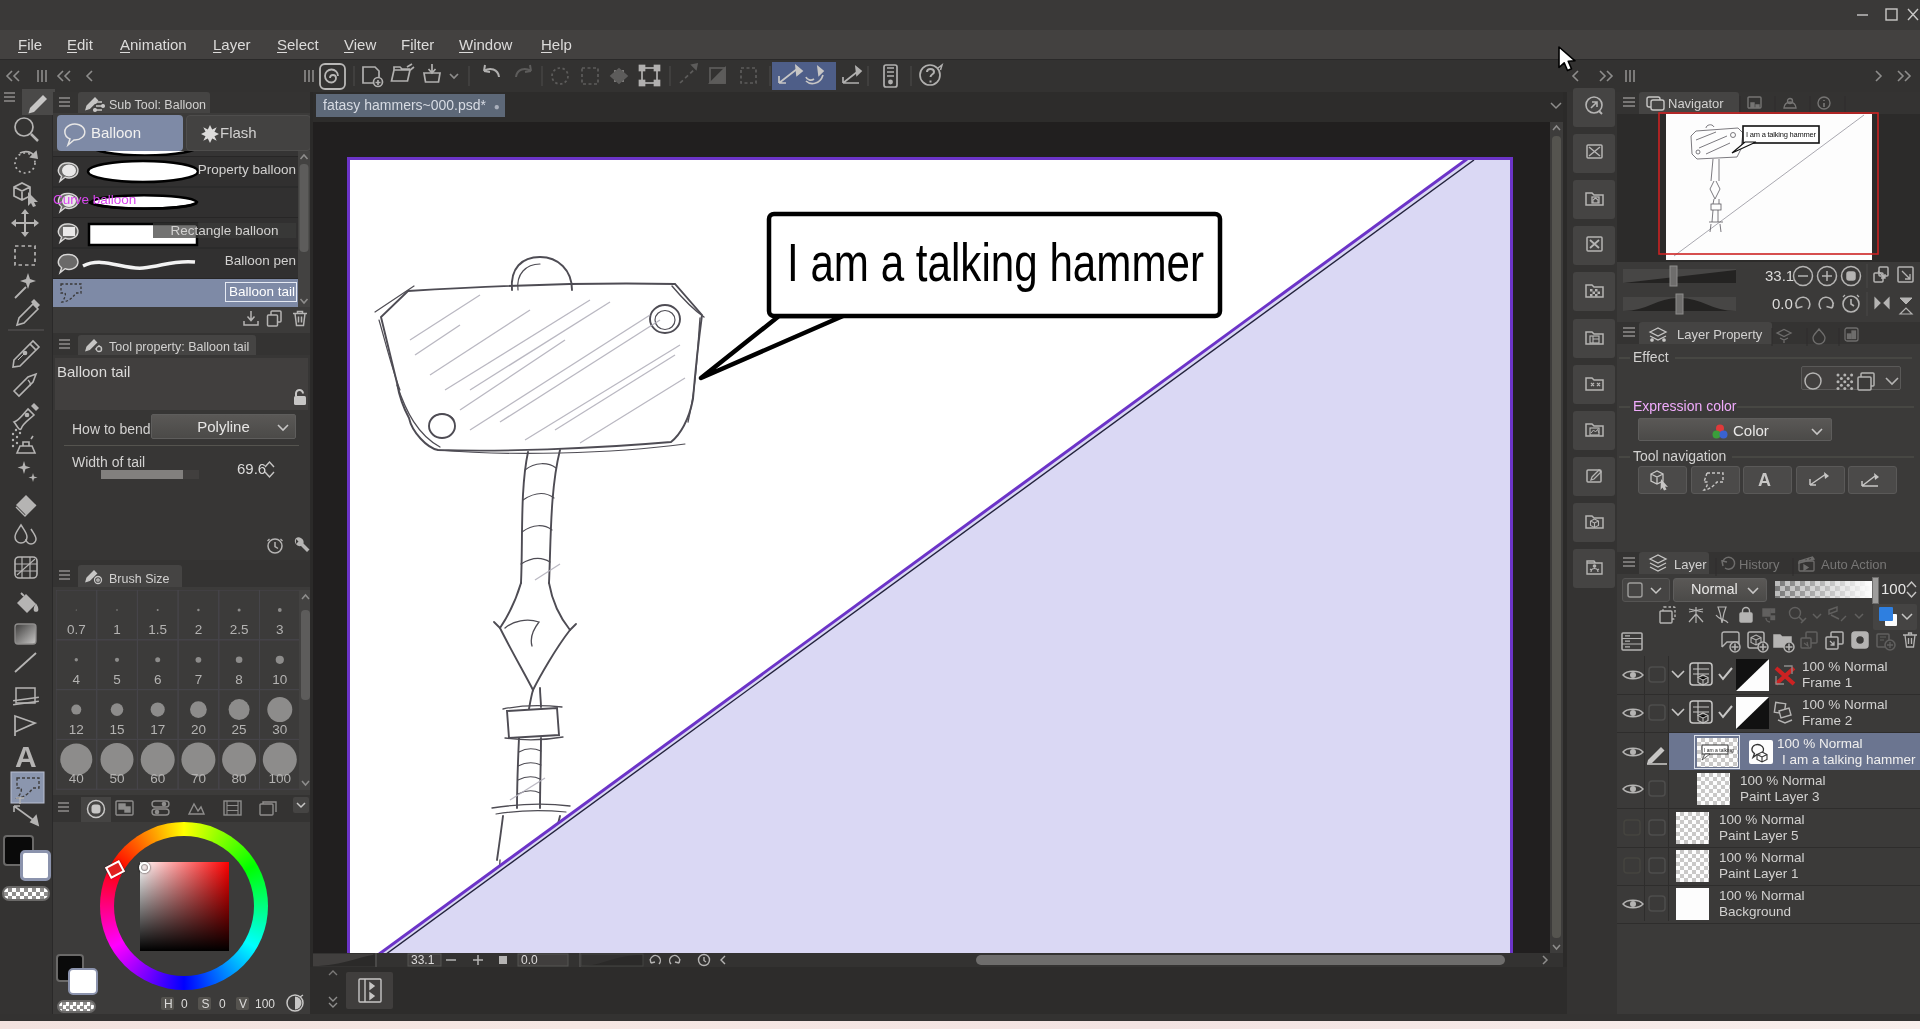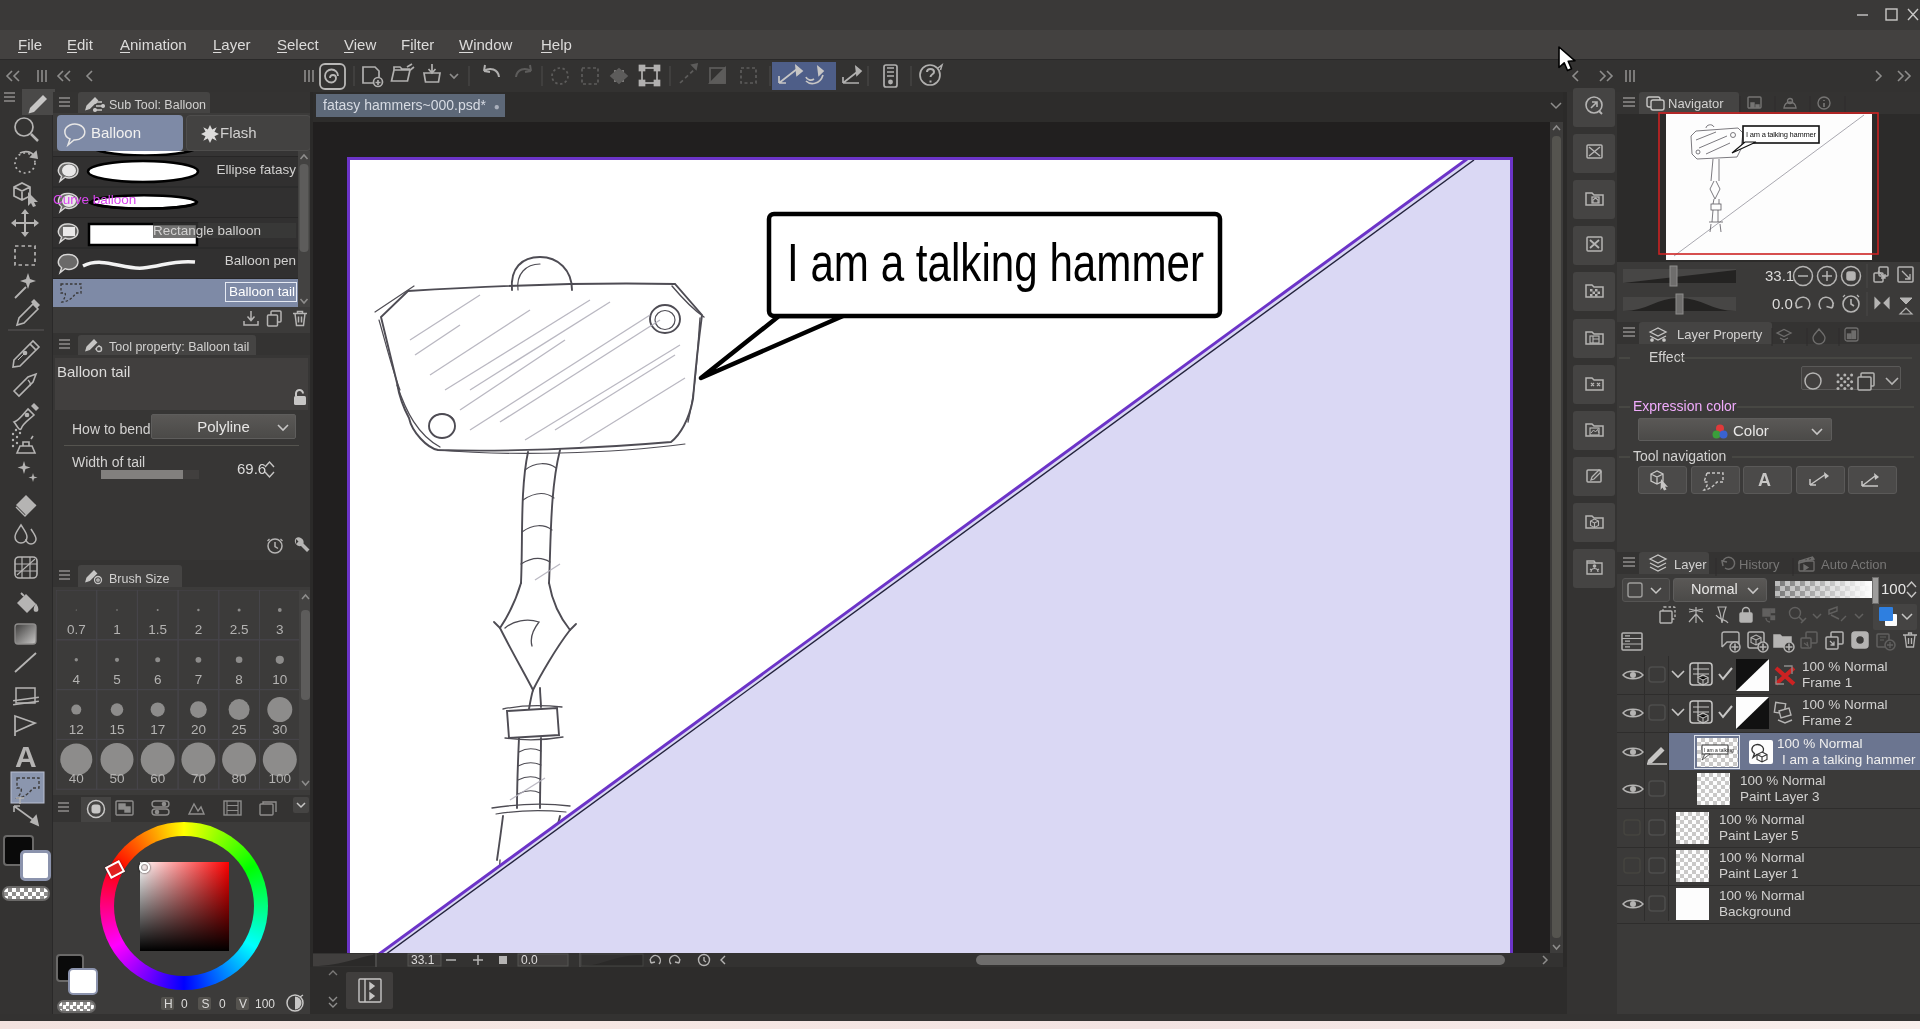--- a/index.html
+++ b/index.html
@@ -305,23 +305,23 @@
         <path d="M30,115 c20,-10 40,4 60,2 c20,-2 30,-8 52,-6" fill="none" stroke="#f2f2f2" stroke-width="3.5"></path>
       </svg>
 
       <div class="abs" style="left:0;top:128px;width:245px;height:28px;background:#7e8aa6;"></div>
       <svg class="abs" style="left:0;top:128px;" width="245" height="28">
         <path d="M8,5 h20 v9 l-5,0 c-5,7 -10,9 -14,9 3,-4 4,-7 3,-9 l-4,0 z" fill="none" stroke="#3a3938" stroke-width="1.3" stroke-dasharray="2.5,2"></path>
       </svg>
       <div class="abs" style="left:172px;top:131px;width:72px;height:20px;background:#7e8aa6;border:1.5px solid #e5e9f2;box-sizing:border-box;font-size:13.5px;color:#fff;line-height:17px;padding-left:3px;">Balloon tail</div>
       <div class="abs" style="right:13px;top:5px;width:0;font-size:13.5px;color:#d2d1d0;"></div>
 
-      <div class="abs" style="left:0;top:11px;width:243px;text-align:right;font-size:13.5px;color:#d2d1d0;">Ellipse fatasy</div>
+      <div class="abs" style="left:0;top:11px;width:243px;text-align:right;font-size:13.5px;color:#d2d1d0;">Property balloon</div>
       <div class="abs" style="left:0;top:41px;width:243px;text-align:left;font-size:13.5px;color:#d946ef;">Curve balloon</div>
-      <div class="abs" style="left:100px;top:72px;width:143px;text-align:left;font-size:13.5px;color:#d2d1d0;background:rgba(60,59,58,.72);">Rectangle balloon</div>
+      <div class="abs" style="left:100px;top:72px;width:143px;text-align:center;font-size:13.5px;color:#d2d1d0;background:rgba(60,59,58,.72);">Rectangle balloon</div>
       <div class="abs" style="left:0;top:102px;width:243px;text-align:right;font-size:13.5px;color:#d2d1d0;">Balloon pen</div>
 
       <div class="abs" style="left:245px;top:0;width:12px;height:156px;background:#434241;">
         <svg width="12" height="156">
             <path d="M2.5,8 l3.5,-4 3.5,4" stroke="#8e8d8c" stroke-width="1.5" fill="none"></path>
             <path d="M2.5,148 l3.5,4 3.5,-4" stroke="#8e8d8c" stroke-width="1.5" fill="none"></path>
             <rect x="1.5" y="13" width="9" height="88" rx="4" fill="#5d5c5b"></rect>
           </svg>
       </div>
     </div>
@@ -903,21 +903,21 @@
           </g>
         <g transform="translate(228,4)">
             <rect x="0" y="0" width="13" height="13" rx="2"></rect>
             <rect x="2.5" y="6" width="3.5" height="4.5" fill="#6e6d6c"></rect>
             <rect x="7" y="3" width="3.5" height="7.5" fill="#6e6d6c"></rect>
           </g>
       </g>
       <path d="M155,4 v18 M190,4 v18 M222,4 v18" stroke="#2e2d2c" stroke-width="1"></path>
     </svg>
 
-    <div class="abs" style="left:16px;top:31px;font-size:14px;color:#d2d1d0;margin-left:16px;">Effect</div>
+    <div class="abs" style="left:16px;top:31px;font-size:14px;color:#d2d1d0;">Effect</div>
     <svg class="abs" style="left:0;top:31px;" width="303" height="18">
         <path d="M2,9 h11 M58,9 h237" stroke="#55544f" stroke-width="1"></path>
       </svg>
     <div class="abs" style="left:184px;top:48px;width:100px;height:24px;border:1px solid #5a5958;background:#42403f;border-radius:2px;box-sizing:border-box;"></div>
     <svg class="abs" style="left:183px;top:50px;" width="115" height="26">
       <g fill="none" stroke="#b5b4b3" stroke-width="1.5">
         <circle cx="13" cy="13" r="8"></circle>
         <g fill="#b5b4b3" stroke="none">
             <circle cx="38.0" cy="7.0" r="1.5"></circle>
             <circle cx="44.8" cy="7.0" r="1.5"></circle>

